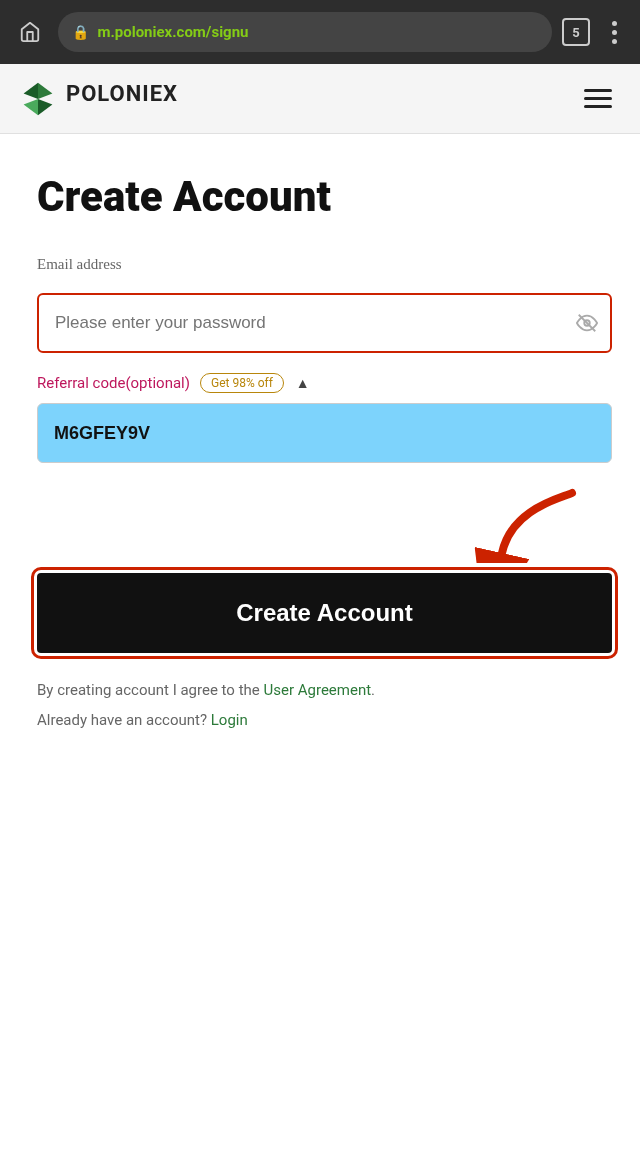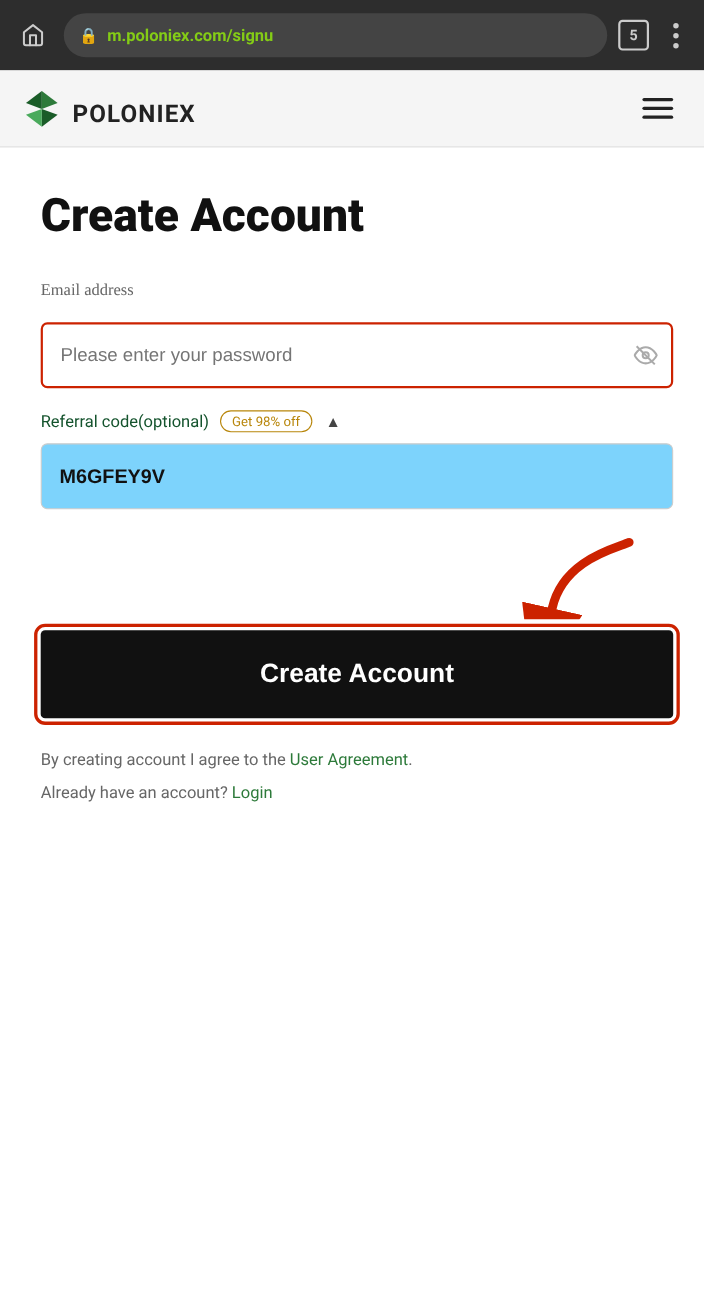--- a/index.html
+++ b/index.html
@@ -87,21 +87,21 @@
       background: #f5f5f5;
       height: 70px;
       display: flex;
       align-items: center;
       justify-content: space-between;
       padding: 0 20px;
       border-bottom: 1px solid #e0e0e0;
     }
     .logo-area {
       display: flex;
-      align-items: flex-end;
+      align-items: flex-start;
       gap: 10px;
     }
     .logo-icon {
       width: 36px;
       height: 36px;
     }
     .logo-text {
       font-size: 22px;
       font-weight: 700;
       letter-spacing: 1px;
@@ -180,21 +180,21 @@
 
     
     .referral-label-row {
       display: flex;
       align-items: center;
       gap: 10px;
       margin-bottom: 10px;
     }
     .referral-label {
       font-size: 15px;
-      color: #14532d;
+      color: #be185d;
     }
     .get-discount-badge {
       background: #fff;
       border: 1.5px solid #b8860b;
       border-radius: 12px;
       padding: 2px 10px;
       font-size: 12px;
       color: #b8860b;
     }
     .collapse-arrow {

